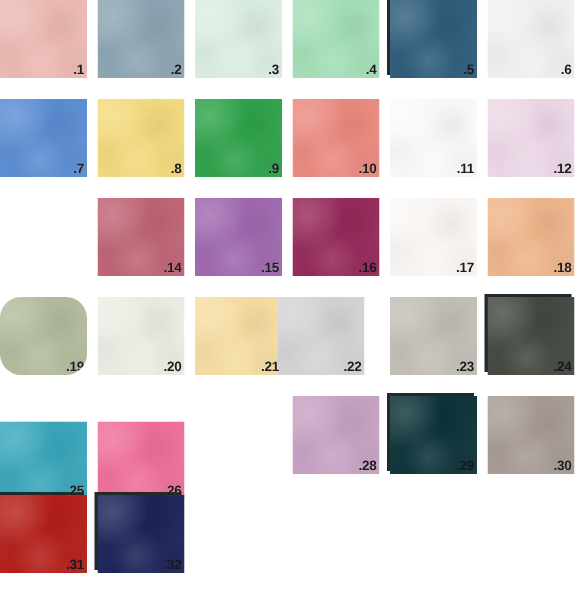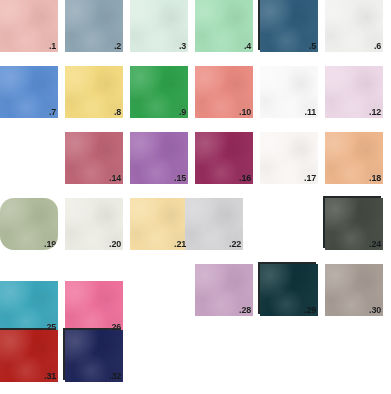--- a/index.html
+++ b/index.html
@@ -178,20 +178,25 @@
     <div class="swatch" style="left: 130px; top: 198px;">
       <div class="swatch-fill" style="background: rgb(247, 222, 163);"></div>
       <div class="swatch-texture" style="background-position: 40% 60%;"></div>
       <div class="swatch-label">.21</div>
     </div>
     <div class="swatch" style="left: 185px; top: 198px;">
       <div class="swatch-fill" style="background: rgb(213, 213, 216);"></div>
       <div class="swatch-texture" style="background-position: 77% 13%;"></div>
       <div class="swatch-label">.22</div>
     </div>
+    <div class="swatch" style="left: 260px; top: 198px;">
+      <div class="swatch-fill" style="background: rgb(196, 192, 184);"></div>
+      <div class="swatch-texture" style="background-position: 14% 66%;"></div>
+      <div class="swatch-label">.23</div>
+    </div>
     <div class="swatch-shadow" style="left: 323px; top: 196px;"></div>
     <div class="swatch" style="left: 325px; top: 198px;">
       <div class="swatch-fill" style="background: rgb(68, 74, 65);"></div>
       <div class="swatch-texture" style="background-position: 51% 19%;"></div>
       <div class="swatch-label light">.24</div>
     </div>
     <div class="swatch" style="left: 0px; top: 264px; margin-top: 17px;">
       <div class="swatch-fill" style="background: rgb(59, 168, 189);"></div>
       <div class="swatch-texture" style="background-position: 88% 72%;"></div>
       <div class="swatch-label">.25</div>

